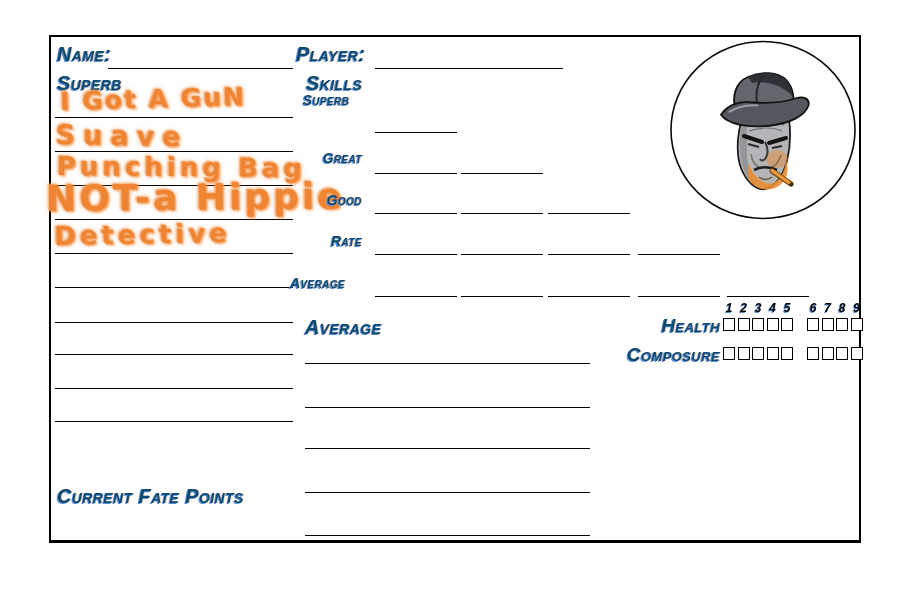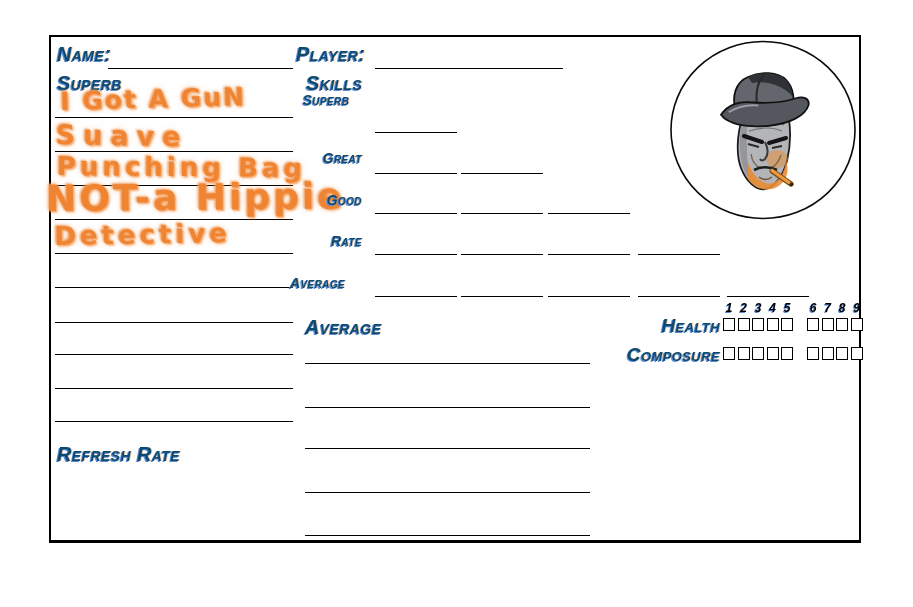--- a/index.html
+++ b/index.html
@@ -36,21 +36,21 @@
 </style>
 </head>
 <body>
 
 <div class="sheet">
   <div class="frame"></div>
 
   <div class="lbl lbl-lg" style="left:57px;top:44px;">Name:</div>
   <div class="rule" style="left:108px;top:68px;width:185px;"></div>
   <div class="lbl lbl-lg" style="left:57px;top:73px;">Superb</div>
-  <div class="lbl lbl-lg" style="left:57px;top:444px;">Refresh Rate</div>
+  <div class="lbl lbl-lg" style="left:57px;top:486px;">Current Fate Points</div>
 
   <div class="lbl lbl-lg" style="left:296px;top:44px;">Player:</div>
   <div class="rule" style="left:375px;top:68px;width:188px;"></div>
   <div class="lbl lbl-lg" style="left:306px;top:73px;">Skills</div>
   <div class="lbl lbl-lg" style="left:305px;top:317px;">Average</div>
 
   <svg class="portrait" viewBox="0 0 192 182" role="img">
     <ellipse cx="96" cy="91" rx="92" ry="88.5" fill="#ffffff" stroke="#0a0a0a" stroke-width="1.6"></ellipse>
     <g transform="translate(2,10)">
 

